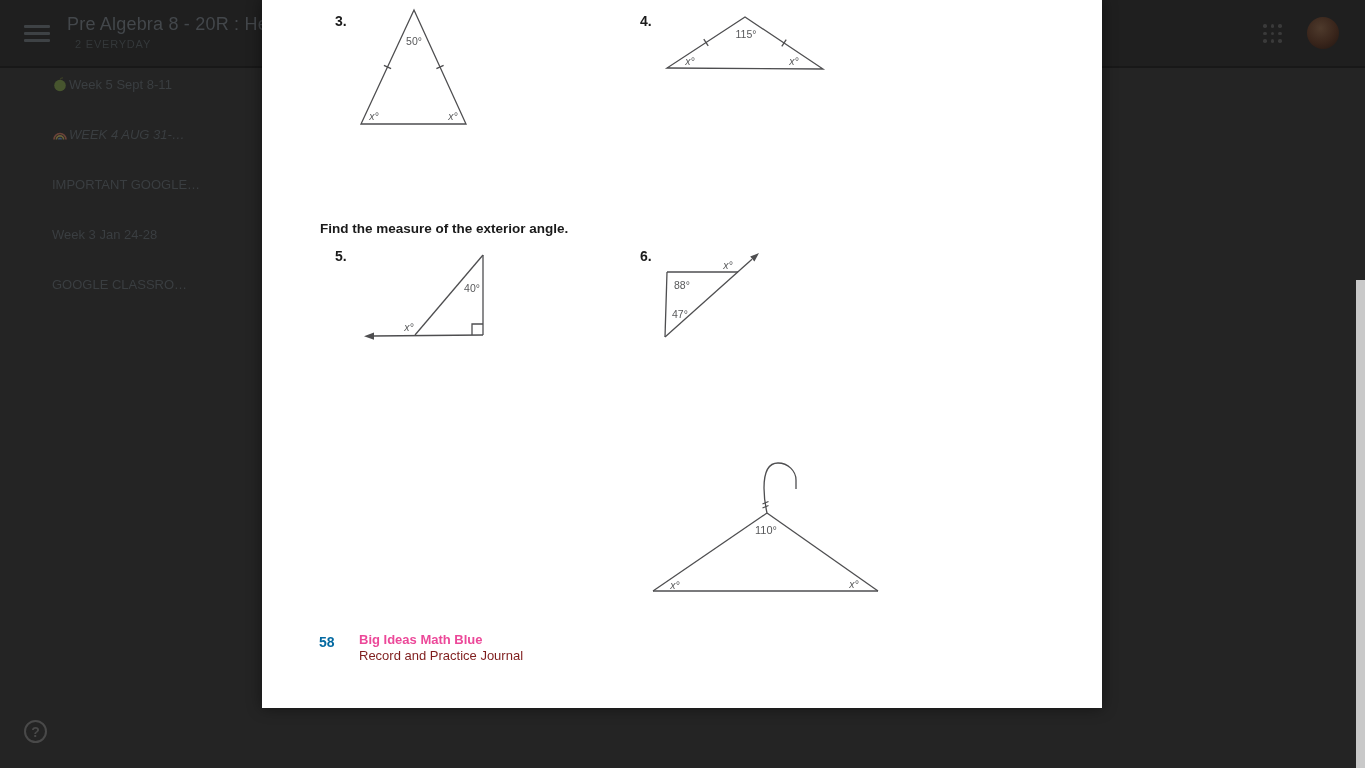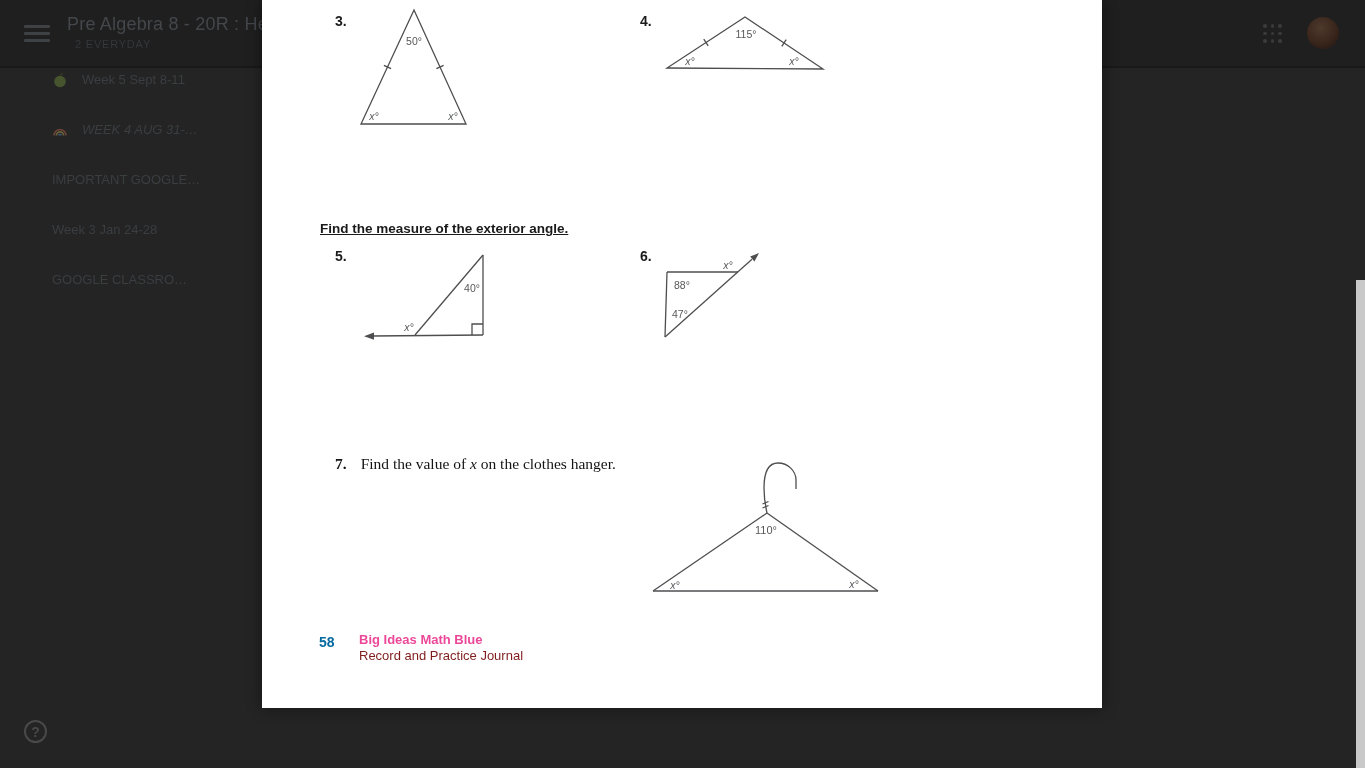--- a/index.html
+++ b/index.html
@@ -26,21 +26,21 @@
   }
   .apps-grid { position:absolute; left:1263px; top:24px; width:19px; height:19px;
     display:grid; grid-template-columns:repeat(3,1fr); gap:3.5px; cursor:pointer; }
   .apps-grid i { width:3.5px; height:3.5px; border-radius:50%; background:#3a3a3a; }
   .avatar {
     position:absolute; left:1307px; top:17px; width:32px; height:32px; border-radius:50%;
     background:radial-gradient(circle at 42% 35%, #4e3a2c 0%, #39251b 55%, #201511 100%);
     cursor:pointer;
   }
   .sidebar-item {
-    position:absolute; left:52px; height:20px; display:flex; align-items:flex-start; gap:14px;
+    position:absolute; left:52px; height:20px; display:flex; align-items:flex-end; gap:1px;
     font-size:13px; color:#3a3e41; white-space:nowrap; cursor:pointer;
   }
   .sidebar-item .emoji { display:inline-flex; width:16px; height:16px; }
   .help-btn {
     position:absolute; left:24px; top:720px; width:23px; height:23px; border-radius:50%;
     border:2px solid #494949; color:#494949; font-size:14px; font-weight:bold;
     display:flex; align-items:center; justify-content:center; cursor:pointer;
   }
 
   
@@ -48,21 +48,21 @@
     position:absolute; right:0; top:280px; width:9px; height:488px; background:#c9c9c9;
   }
 
   
   .doc {
     position:absolute; left:262px; top:0; width:840px; height:708px; background:#ffffff;
     box-shadow:0 0 14px rgba(0,0,0,.45);
   }
   .doc * { position:absolute; }
   .pnum { font-weight:bold; font-size:14px; color:#1b1b1b; }
-  .section-heading { font-weight:bold; font-size:13.5px; color:#1a1a1a; white-space:nowrap;text-decoration:underline; }
+  .section-heading { font-weight:bold; font-size:13.5px; color:#1a1a1a; white-space:nowrap; }
   .serif-line { font-family:"Liberation Serif", serif; font-size:15.5px; color:#141414; white-space:nowrap; position:absolute; }
   .serif-line .num { font-weight:bold; margin-right:14px; }
   .serif-line .var { font-style:italic; }
   svg.fig { overflow:visible; }
   svg.fig path, svg.fig line, svg.fig polyline { fill:none; stroke:#4e4e50; stroke-width:1.3; }
   svg.fig polygon { fill:#4e4e50; stroke:none; }
   svg.fig text { font-family:"Liberation Sans", sans-serif; font-size:10.5px; fill:#57585a; }
   svg.fig text.var { font-style:italic; }
   .footer-pn { font-weight:bold; font-size:14px; color:#0369a1; }
   .footer-title { font-weight:bold; font-size:13px; color:#ec4899; white-space:nowrap; }
@@ -170,23 +170,20 @@
     <svg class="fig" style="left:398px; top:250px;" width="105" height="95" viewBox="0 0 105 95">
       <path d="M7 22 L5 87"></path>
       <path d="M7 22 L78 22"></path>
       <path d="M5 87 L92 9.3"></path>
       <polygon points="99,3 94.4,11.4 90.2,6.6"></polygon>
       <text class="var" x="68" y="19" text-anchor="middle">x°</text>
       <text x="14" y="39">88°</text>
       <text x="12" y="68">47°</text>
     </svg>
 
-    <div class="serif-line" style="left:73px; top:455px;">
-      <span class="num" style="position:static;">7.</span><span style="position:static;">Find the value of </span><span class="var" style="position:static;">x</span><span style="position:static;"> on the clothes hanger.</span>
-    </div>
     <svg class="fig" style="left:383px; top:458px;" width="240" height="140" viewBox="0 0 240 140">
       <path d="M8 133 L233 133" stroke-width="1.4"></path>
       <path d="M122 55 L8 133" stroke-width="1.4"></path>
       <path d="M122 55 L233 133" stroke-width="1.4"></path>
       <path d="M122 55 C120 46 119 38 119 30 C119 13 124 5 133 5 C143 5 151 13 151 22 L151 31" stroke-width="1.4"></path>
       <line x1="117.5" y1="46" x2="123.5" y2="43.5"></line>
       <line x1="117.5" y1="50" x2="123.5" y2="47.5"></line>
       <text x="121" y="76" text-anchor="middle" style="font-size:11px;">110°</text>
       <text class="var" x="30" y="131" text-anchor="middle">x°</text>
       <text class="var" x="209" y="130" text-anchor="middle">x°</text>

